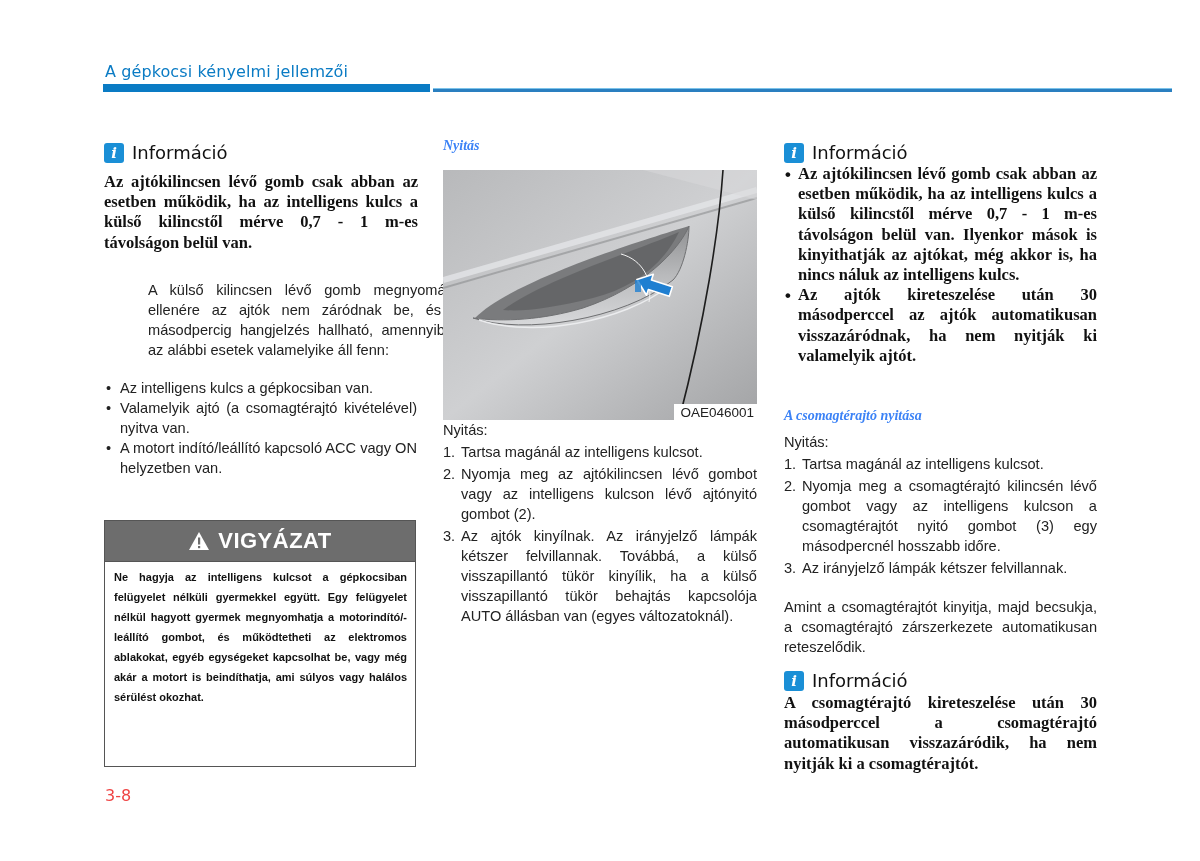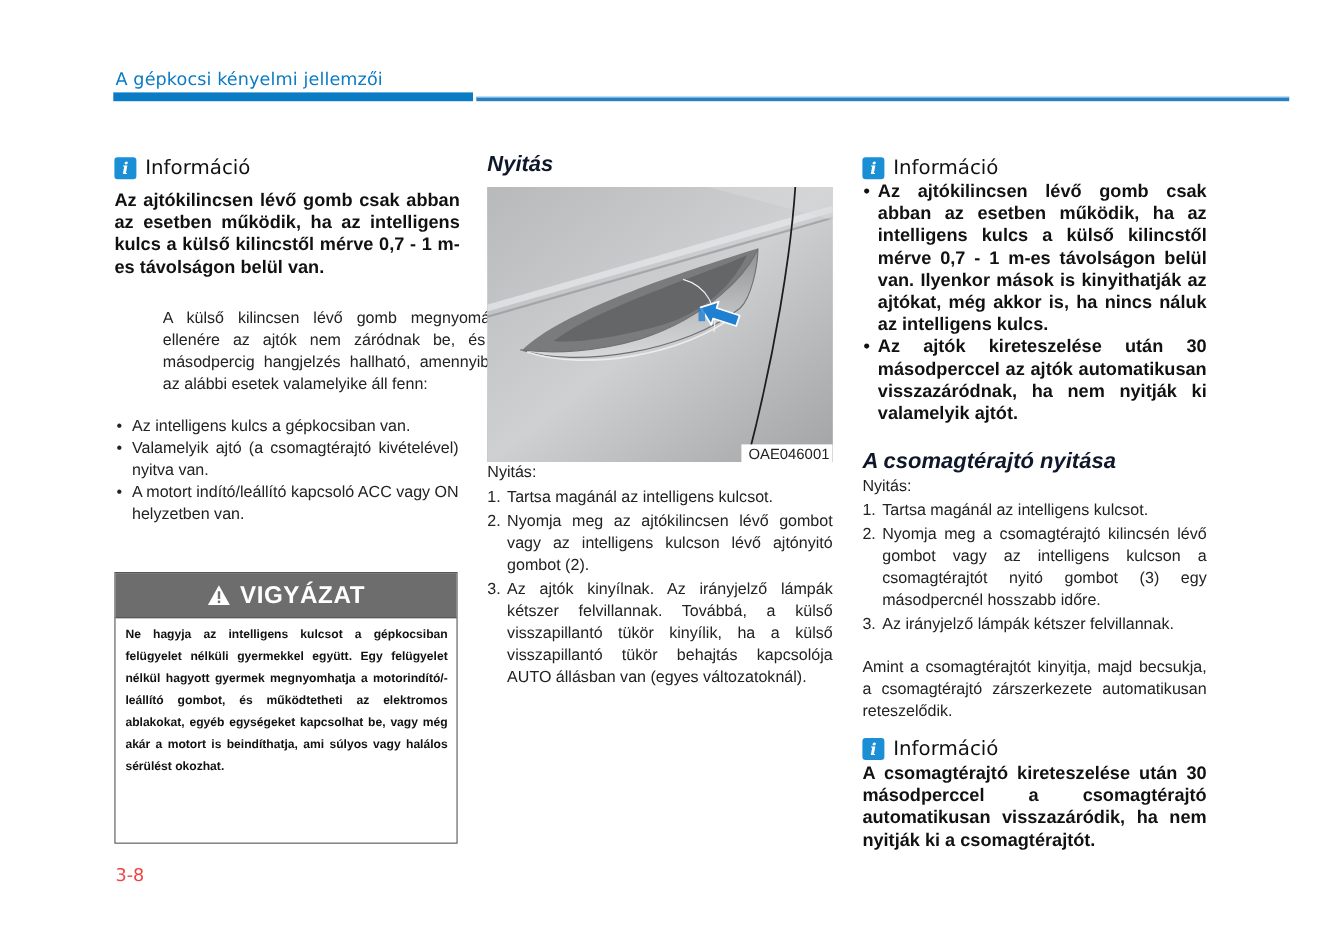--- a/index.html
+++ b/index.html
@@ -3,38 +3,38 @@
 <meta charset="utf-8">
 <style>
   html, body { margin:0; padding:0; background:#ffffff; }
   body { width:1200px; height:861px; position:relative; overflow:hidden; font-family:"Liberation Sans", sans-serif; color:#1a1a1a; }
   .header-title { position:absolute; left:105px; top:62px; font-family:"DejaVu Sans", sans-serif; font-size:16px; color:#0a7bc4; letter-spacing:0.1px; }
   .header-bar-thick { position:absolute; left:103px; top:84px; width:327px; height:8px; background:#0a7bc4; }
   .header-bar-thin { position:absolute; left:433px; top:88px; width:739px; height:3px; background:#2a7fc0; border-top:1px solid #7cc3ea; }
   .info-head { position:absolute; display:flex; align-items:center; }
   .info-icon { width:20px; height:20px; background:#1a8fd6; border-radius:3px; color:#fff; font-family:"DejaVu Serif", serif; font-style:italic; font-weight:bold; font-size:15px; display:flex; align-items:center; justify-content:center; margin-right:8px; }
   .info-title { font-family:"DejaVu Sans", sans-serif; font-size:18px; color:#111; }
-  .serif-bold { font-family:Liberation Sans, sans-serif; font-weight:bold; font-size:16.5px; line-height:20.2px; text-align:justify; color:#111; }
+  .serif-bold { font-family:Liberation Serif, serif; font-weight:bold; font-size:16.5px; line-height:20.2px; text-align:justify; color:#111; }
   .sans { font-family:"Liberation Sans", sans-serif; font-size:14.6px; line-height:20px; color:#222; }
   .just { text-align:justify; }
   .block { position:absolute; }
   ul.bullets { list-style:none; margin:0; padding:0; }
   ul.bullets li { position:relative; padding-left:16px; text-align:justify; }
   ul.bullets li::before { content:"•"; position:absolute; left:2px; top:0; }
   ul.bullets-serif li { position:relative; padding-left:14px; text-align:justify; }
   ul.bullets-serif li::before { content:"•"; position:absolute; left:1px; top:0; font-family:"Liberation Sans", sans-serif; }
   ol.steps { list-style:none; margin:0; padding:0; }
   ol.steps li { display:flex; text-align:justify; margin-bottom:2px; }
   ol.steps li .num { width:18px; flex:none; }
   ol.steps li .txt { flex:1; text-align:justify; }
   .caution { position:absolute; left:104px; top:520px; width:312px; height:247px; border:1px solid #555; box-sizing:border-box; }
   .caution-head { height:40px; background:#6d6d6d; color:#fff; display:flex; align-items:center; justify-content:center; font-family:"Liberation Sans", sans-serif; font-size:22px; font-weight:bold; letter-spacing:0.5px; border-bottom:1px solid #555; }
   .warn-icon { width:22px; height:20px; margin-right:8px; }
   .caution-body { padding:5px 8px 0 9px; font-family:"Liberation Sans", sans-serif; font-weight:bold; font-size:11px; line-height:20px; text-align:justify; color:#111; }
-  .section-title { position:absolute; font-family:Liberation Sans, sans-serif; font-weight:bold; font-style:italic; font-size:20px; color:#0f172a; }
+  .section-title { position:absolute; font-family:Liberation Serif, serif; font-weight:bold; font-style:italic; font-size:14px; color:#3b82f6; }
   .figure { position:absolute; left:443px; top:170px; width:314px; height:250px; overflow:hidden; background:linear-gradient(160deg,#a9aaac 0%,#c9cacc 35%,#b5b6b8 60%,#9c9d9f 100%); }
   .figure-label { position:absolute; right:0; bottom:0; background:#fff; color:#222; font-family:"Liberation Sans", sans-serif; font-size:13.5px; padding:1px 3px 0 6px; }
   .page-number { position:absolute; left:105px; top:786px; font-family:"DejaVu Sans", sans-serif; font-size:16px; color:#ef4444; }
 </style>
 </head>
 <body>
 
 <div class="header-title">A gépkocsi kényelmi jellemzői</div>
 <div class="header-bar-thick"></div>
 <div class="header-bar-thin"></div>

